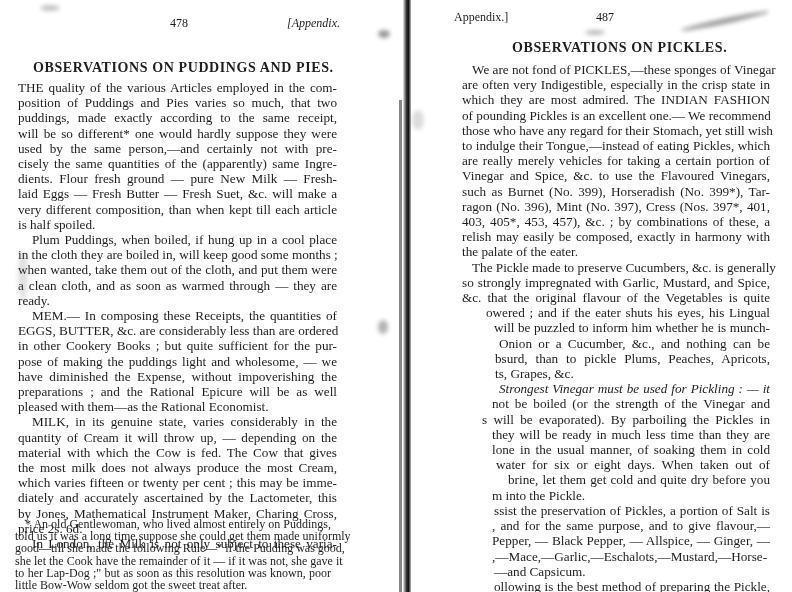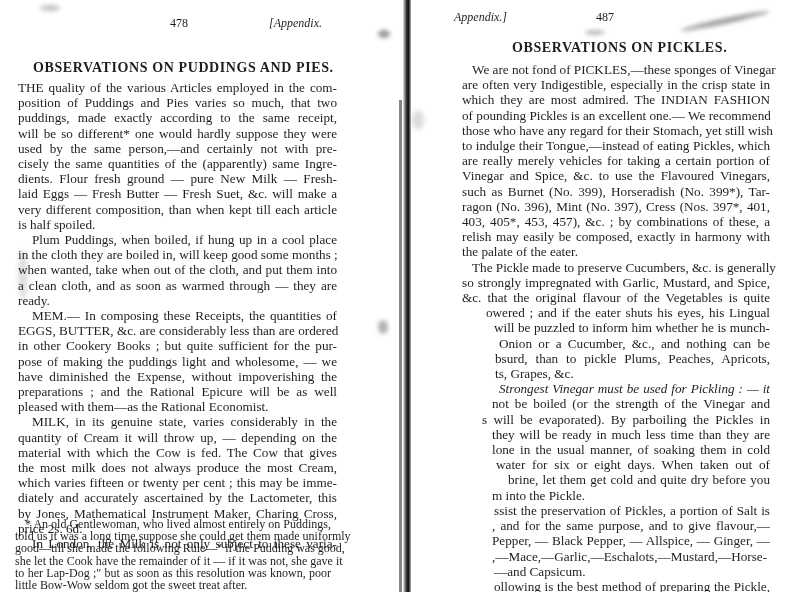--- a/index.html
+++ b/index.html
@@ -17,37 +17,37 @@
     .body { position:absolute; font-size:13.2px; line-height:15.2px; text-align:justify; }
     .ln { display:block; white-space:nowrap; text-align:justify; text-align-last:justify; }
     .ln.last { text-align-last:left; }
     .foot { position:absolute; font-size:12px; line-height:12.2px; }
   </style>
 </head>
 <body>
 
 <div class="page left">
   <div class="runhead" style="left:170px;">478</div>
-  <div class="runhead" style="left:269px;font-style:italic;">[Appendix.</div>
+  <div class="runhead" style="left:287px;font-style:italic;">[Appendix.</div>
   <div class="title" style="left:33px;top:60px;">OBSERVATIONS ON PUDDINGS AND PIES.</div>
 
   <div class="body" style="left:18px;top:80px;width:319px;">
     <span class="ln">THE quality of the various Articles employed in the com-</span>
     <span class="ln">position of Puddings and Pies varies so much, that two</span>
     <span class="ln">puddings, made exactly according to the same receipt,</span>
     <span class="ln">will be so different* one would hardly suppose they were</span>
     <span class="ln">used by the same person,—and certainly not with pre-</span>
     <span class="ln">cisely the same quantities of the (apparently) same Ingre-</span>
     <span class="ln">dients.  Flour fresh ground — pure New Milk — Fresh-</span>
     <span class="ln">laid Eggs — Fresh Butter — Fresh Suet, &amp;c. will make a</span>
     <span class="ln">very different composition, than when kept till each article</span>
     <span class="ln last">is half spoiled.</span>
     <span class="ln" style="padding-left:14px;">Plum Puddings, when boiled, if hung up in a cool place</span>
     <span class="ln">in the cloth they are boiled in, will keep good some months ;</span>
-    <span class="ln">when wanted, take when out of the cloth, and put them into</span>
+    <span class="ln">when wanted, take them out of the cloth, and put them were</span>
     <span class="ln">a clean cloth, and as soon as warmed through — they are</span>
     <span class="ln last">ready.</span>
     <span class="ln" style="padding-left:14px;">MEM.— In composing these Receipts, the quantities of</span>
     <span class="ln">EGGS, BUTTER, &amp;c. are considerably less than are ordered</span>
     <span class="ln">in other Cookery Books ; but quite sufficient for the pur-</span>
     <span class="ln">pose of making the puddings light and wholesome, — we</span>
     <span class="ln">have diminished the Expense, without impoverishing the</span>
     <span class="ln">preparations ; and the Rational Epicure will be as well</span>
     <span class="ln last">pleased with them—as the Rational Economist.</span>
     <span class="ln" style="padding-left:14px;">MILK, in its genuine state, varies considerably in the</span>
@@ -73,21 +73,21 @@
   <div class="smudge" style="left:40px;top:5px;width:20px;height:6px;"></div>
   <div class="smudge" style="left:378px;top:30px;width:12px;height:8px;opacity:.6"></div>
   <div class="smudge" style="left:378px;top:320px;width:10px;height:14px;opacity:.45"></div>
   <div class="smudge" style="left:18px;top:250px;width:10px;height:50px;opacity:.18"></div>
 </div>
 
 <div class="gutter"></div>
 <div class="gutter2"></div>
 
 <div class="page right">
-  <div class="runhead" style="left:44px;top:10px;font-style:italic;">Appendix.]</div>
+  <div class="runhead" style="left:44px;top:10px;">Appendix.]</div>
   <div class="runhead" style="left:186px;top:10px;">487</div>
   <div class="title" style="left:102px;top:40px;">OBSERVATIONS ON PICKLES.</div>
 
   <div class="body" style="left:52px;top:62px;width:308px;">
     <span class="ln" style="padding-left:10px;">We are not fond of PICKLES,—these sponges of Vinegar</span>
     <span class="ln">are often very Indigestible, especially in the crisp state in</span>
     <span class="ln">which they are most admired.  The INDIAN FASHION</span>
     <span class="ln">of pounding Pickles is an excellent one.— We recommend</span>
     <span class="ln">those who have any regard for their Stomach, yet still wish</span>
     <span class="ln">to indulge their Tongue,—instead of eating Pickles, which</span>

